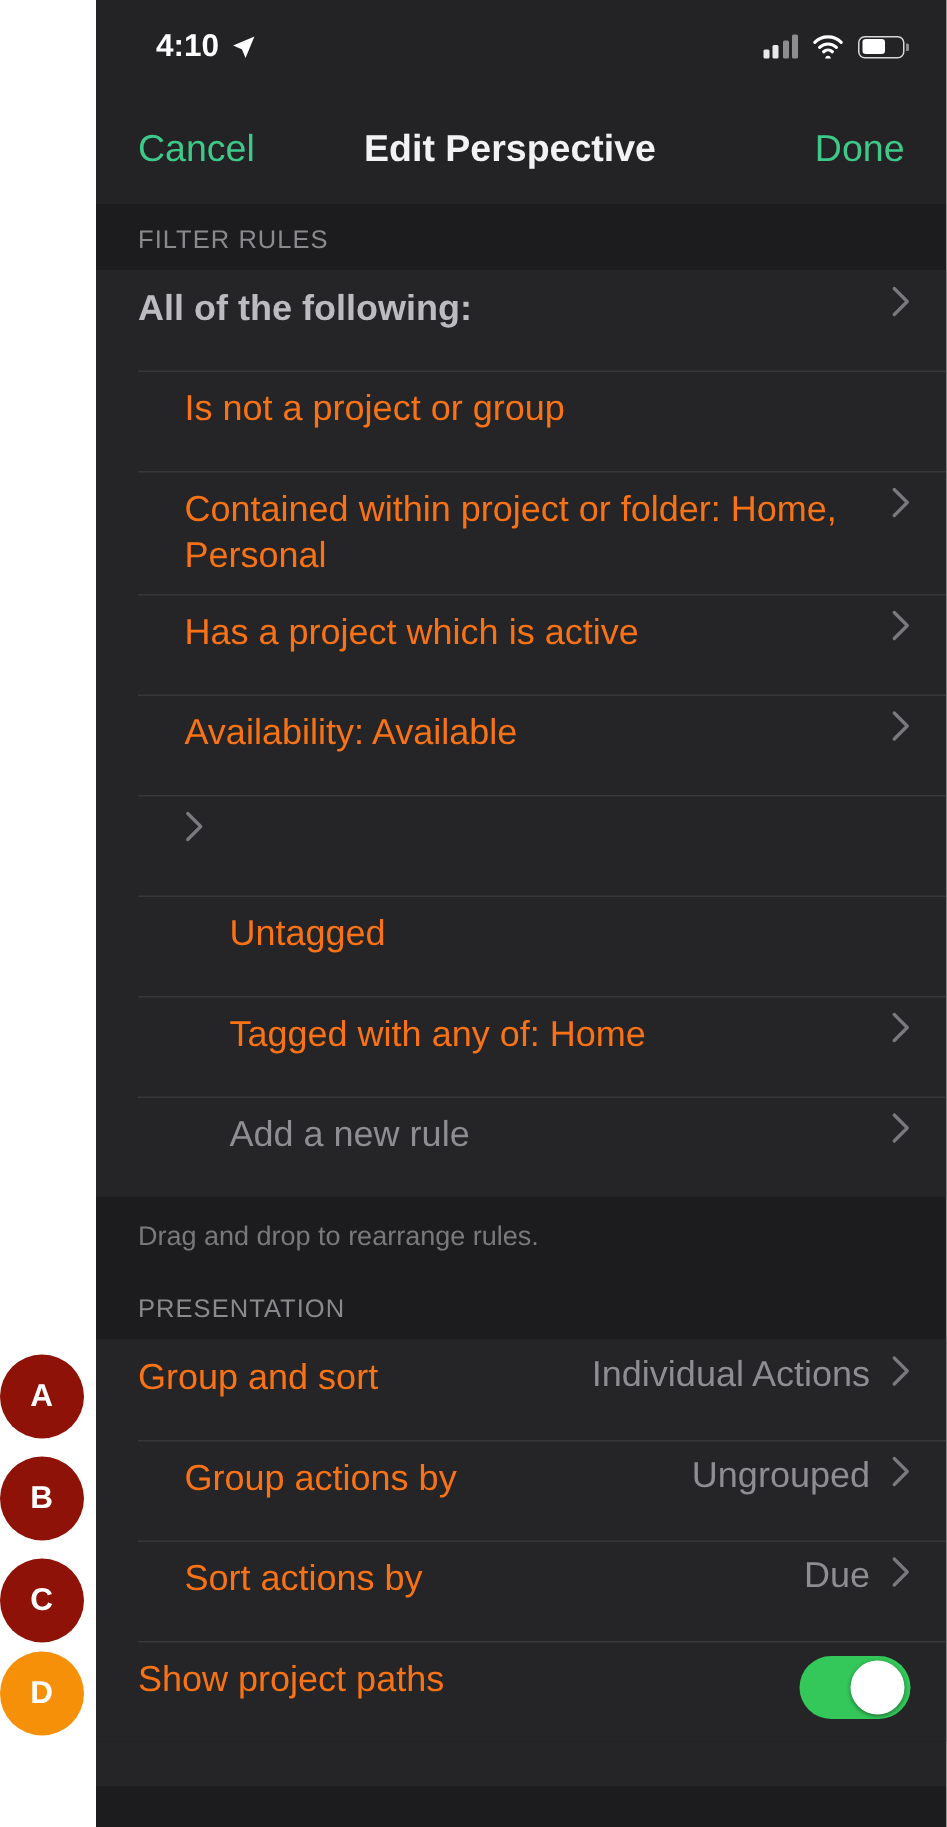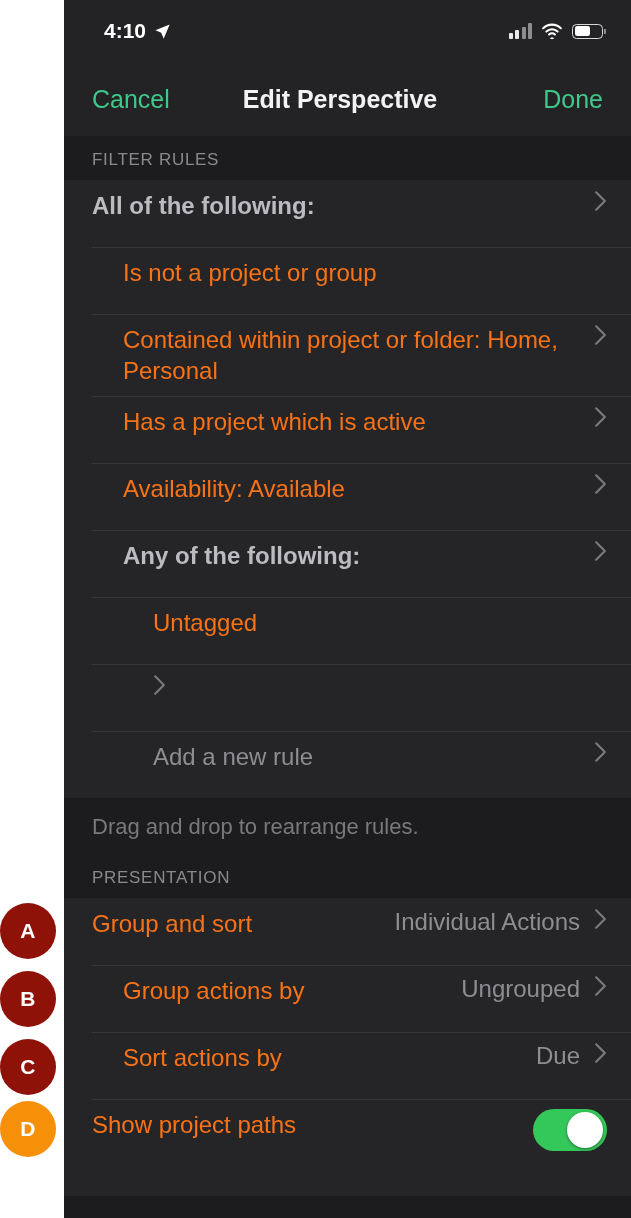--- a/index.html
+++ b/index.html
@@ -69,21 +69,21 @@
   .nav-btn.done { margin-left:auto; }
 
   
   .section-head {
     background:#1c1c1e; color:#8a8a8d;
     font-size:17px; letter-spacing:.7px;
     padding:14px 28px 10px 28px;
   }
   .footer-note {
     background:#1c1c1e; color:#79797c;
-    font-size:22px; padding:16px 28px 14px 28px;
+    font-size:18px; padding:16px 28px 14px 28px;
   }
 
   
   .group { background:#252527; }
   .row {
     display:flex; min-height:67px;
     background:#252527; position:relative; cursor:pointer;
     padding:10px 24px 10px 0;
   }
   .row + .row::before {
@@ -195,29 +195,29 @@
             <path d="M2 2 L10 10 L2 18" stroke="#7a7a7e" stroke-width="2" fill="none" stroke-linecap="round" stroke-linejoin="round"></path>
           </svg>
         </div>
         <div class="row indent1">
           <div class="row-label">Availability: Available</div>
           <svg class="chev" viewBox="0 0 12 20">
             <path d="M2 2 L10 10 L2 18" stroke="#7a7a7e" stroke-width="2" fill="none" stroke-linecap="round" stroke-linejoin="round"></path>
           </svg>
         </div>
         <div class="row indent1">
-          <div class="row-label bold">Any of the following:</div>
           <svg class="chev" viewBox="0 0 12 20">
             <path d="M2 2 L10 10 L2 18" stroke="#7a7a7e" stroke-width="2" fill="none" stroke-linecap="round" stroke-linejoin="round"></path>
           </svg>
         </div>
         <div class="row indent2">
           <div class="row-label">Untagged</div>
         </div>
         <div class="row indent2">
+          <div class="row-label">Tagged with any of: Home</div>
           <svg class="chev" viewBox="0 0 12 20">
             <path d="M2 2 L10 10 L2 18" stroke="#7a7a7e" stroke-width="2" fill="none" stroke-linecap="round" stroke-linejoin="round"></path>
           </svg>
         </div>
         <div class="row indent2">
           <div class="row-label dim">Add a new rule</div>
           <svg class="chev" viewBox="0 0 12 20">
             <path d="M2 2 L10 10 L2 18" stroke="#7a7a7e" stroke-width="2" fill="none" stroke-linecap="round" stroke-linejoin="round"></path>
           </svg>
         </div>

